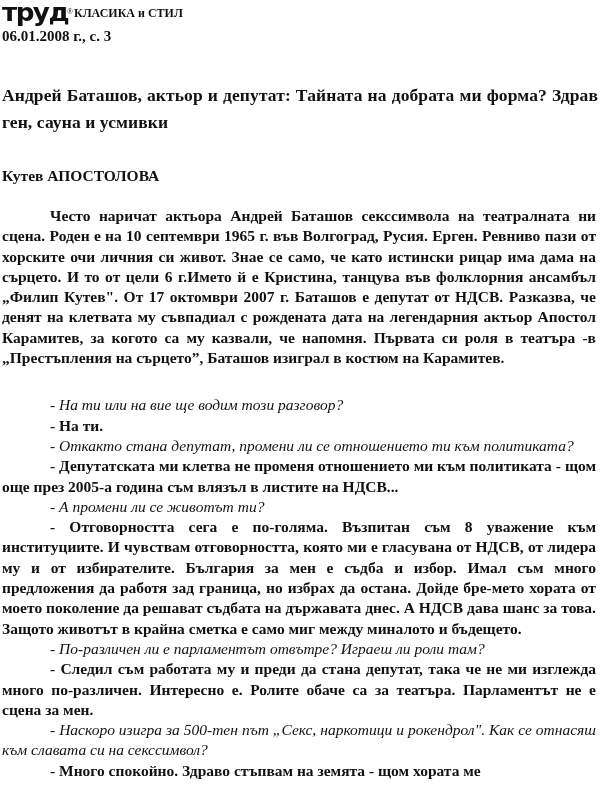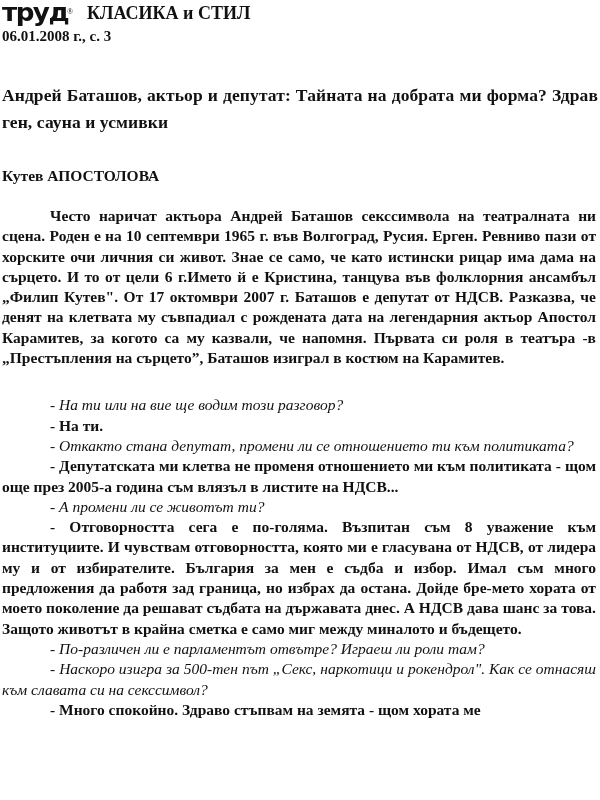--- a/index.html
+++ b/index.html
@@ -10,21 +10,21 @@
   }
   .page { position: absolute; left: 0; top: 0; width: 600px; }
   .masthead { position: absolute; left: 2px; top: 0px; height: 26px; display: flex; align-items: center; }
   .logo {
     font-family: "DejaVu Sans", "Liberation Sans", sans-serif;
     font-weight: bold; font-size: 25px; letter-spacing: -1.5px;
     line-height: 24px; color: #111; transform: scaleX(1.05); transform-origin: left bottom;
   }
   .logo-dot { font-size: 8px; line-height: 8px; margin-left: 2px; margin-bottom: 2px; }
   .section {
-    font-weight: bold; font-size: 18px; line-height: 18px; margin-left: 14px;
+    font-weight: bold; font-size: 12px; line-height: 18px; margin-left: 1px;
   }
   .dateline {
     position: absolute; left: 2px; top: 27px;
     font-weight: bold; font-size: 15px; line-height: 18px;
   }
   .headline {
     position: absolute; left: 2px; top: 82px; width: 596px;
     font-weight: bold; font-size: 17.5px; line-height: 27px;
     text-align: justify; text-align-last: left; letter-spacing: 0.1px;
   }
@@ -64,17 +64,18 @@
   <div class="body-text">
     <p class="lead">Често наричат актьора Андрей Баташов секссимвола на театралната ни сцена. Роден е на 10 септември 1965 г. във Волгоград, Русия. Ерген. Ревниво пази от хорските очи личния си живот. Знае се само, че като истински рицар има дама на сърцето. И то от цели 6 г.Името й е Кристина, танцува във фолклорния ансамбъл „Филип Кутев". От 17 октомври 2007 г. Баташов е депутат от НДСВ. Разказва, че денят на клетвата му съвпадиал с рождената дата на легендарния актьор Апостол Карамитев, за когото са му казвали, че напомня. Първата си роля в театъра -в „Престъпления на сърцето”, Баташов изиграл в костюм на Карамитев.</p>
     <div class="gap"></div>
     <p class="qa q">- На ти или на вие ще водим този разговор?</p>
     <p class="qa a">- На ти.</p>
     <p class="qa q">- Откакто стана депутат, промени ли се отношението ти към политиката?</p>
     <p class="qa a">- Депутатската ми клетва не променя отношението ми към политиката - щом още през 2005-а година съм влязъл в листите на НДСВ...</p>
     <p class="qa q">- А промени ли се животът ти?</p>
     <p class="qa a">- Отговорността сега е по-голяма. Възпитан съм 8 уважение към институциите. И чувствам отговорността, която ми е гласувана от НДСВ, от лидера му и от избирателите. България за мен е съдба и избор. Имал съм много предложения да работя зад граница, но избрах да остана. Дойде бре-мето хората от моето поколение да решават съдбата на държавата днес. А НДСВ дава шанс за това. Защото животът в крайна сметка е само миг между миналото и бъдещето.</p>
     <p class="qa q">- По-различен ли е парламентът отвътре? Играеш ли роли там?</p>
+    <p class="qa a">- Следил съм работата му и преди да стана депутат, така че не ми изглежда много по-различен. Интересно е. Ролите обаче са за театъра. Парламентът не е сцена за мен.</p>
     <p class="qa q">- Наскоро изигра за 500-тен път „Секс, наркотици и рокендрол". Как се отнасяш към славата си на секссимвол?</p>
     <p class="qa a">- Много спокойно. Здраво стъпвам на земята - щом хората ме</p>
   </div>
 
 </div>
 
 </body></html>

